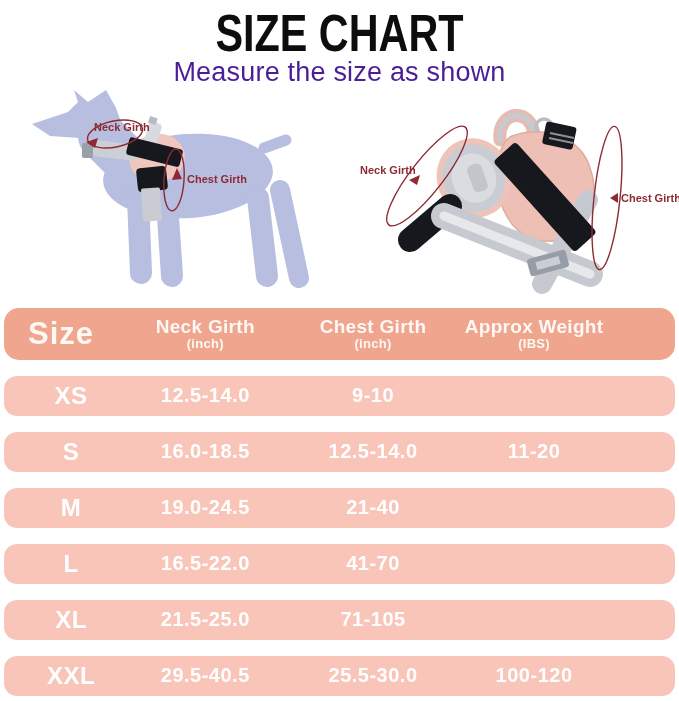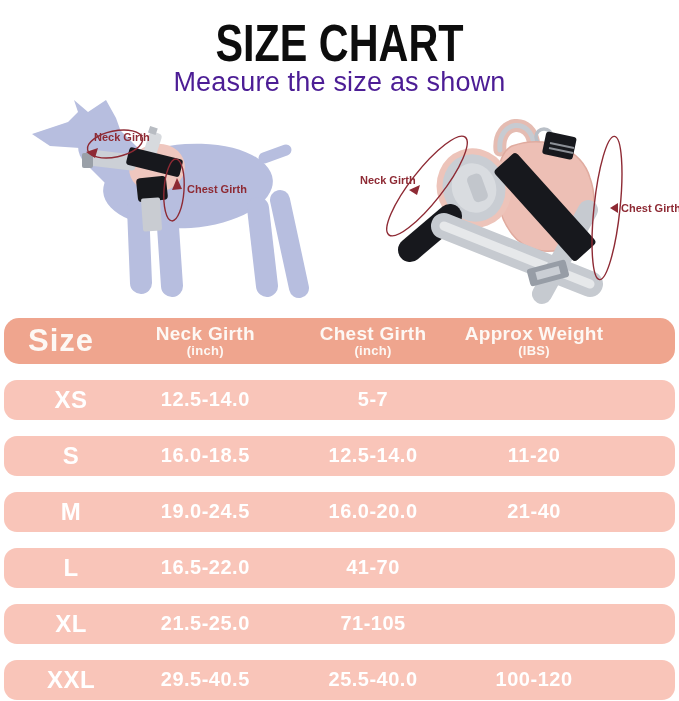--- a/index.html
+++ b/index.html
@@ -4,21 +4,21 @@
 <style>
   html,body{margin:0;padding:0;}
   body{
     width:679px;height:701px;overflow:hidden;background:#ffffff;
     font-family:"Liberation Sans", sans-serif;
     position:relative;
   }
   .page{width:679px;height:701px;}
 
   
-  .hdr{text-align:center;padding-top:16px;}
+  .hdr{text-align:center;padding-top:6px;}
   .title{
     margin:0;color:var(--title,#0d0d0d);
     font-size:47px;font-weight:bold;line-height:1.02;
     transform:scale(.88,1.12);transform-origin:center top;
     letter-spacing:0px;
   }
   .subtitle{
     margin:3px 0 0 0;color:#4c1d95;font-size:27px;font-weight:400;letter-spacing:.2px;
   }
 
@@ -31,21 +31,21 @@
   .ann-arrow{fill:var(--annotation-red,#8e2a34);}
 
   
   .table{margin:0 4px;}
   .grid{
     display:grid;
     grid-template-columns:17% 26% 24% 24% 1fr;
     align-items:center;
   }
   .thead{
-    height:46px;border-radius:15px;
+    height:52px;border-radius:15px;
     background:var(--header-bg,#efa58e);
     color:#fdf8f4;
   }
   .th{text-align:center;font-weight:bold;font-size:19px;line-height:1.08;letter-spacing:.3px;}
   .th .sub{font-size:13px;font-weight:bold;}
   .th-size{font-size:31px;letter-spacing:1px;line-height:1;}
   .trow{
     height:40px;margin-top:16px;border-radius:13px;
     background:var(--row-bg,#f9c5b9);
     color:#ffffff;font-weight:bold;
@@ -142,36 +142,35 @@
       <div class="th">
         <div>Approx Weight</div>
         <div class="sub">(IBS)</div>
       </div>
       <div></div>
     </div>
 
     <div class="trow grid">
       <div class="td td-size">XS</div>
       <div class="td">12.5-14.0</div>
-      <div class="td">5-7</div>
+      <div class="td">9-10</div>
       <div></div>
     </div>
 
     <div class="trow grid">
       <div class="td td-size">S</div>
       <div class="td">16.0-18.5</div>
       <div class="td">12.5-14.0</div>
       <div class="td">11-20</div>
       <div></div>
     </div>
 
     <div class="trow grid">
       <div class="td td-size">M</div>
       <div class="td">19.0-24.5</div>
-      <div class="td">16.0-20.0</div>
       <div class="td">21-40</div>
       <div></div>
     </div>
 
     <div class="trow grid">
       <div class="td td-size">L</div>
       <div class="td">16.5-22.0</div>
       <div class="td">41-70</div>
       <div></div>
     </div>
@@ -179,19 +178,19 @@
     <div class="trow grid">
       <div class="td td-size">XL</div>
       <div class="td">21.5-25.0</div>
       <div class="td">71-105</div>
       <div></div>
     </div>
 
     <div class="trow grid">
       <div class="td td-size">XXL</div>
       <div class="td">29.5-40.5</div>
-      <div class="td">25.5-40.0</div>
+      <div class="td">25.5-30.0</div>
       <div class="td">100-120</div>
       <div></div>
     </div>
 
   </div>
 </div>
 
 </body></html>

